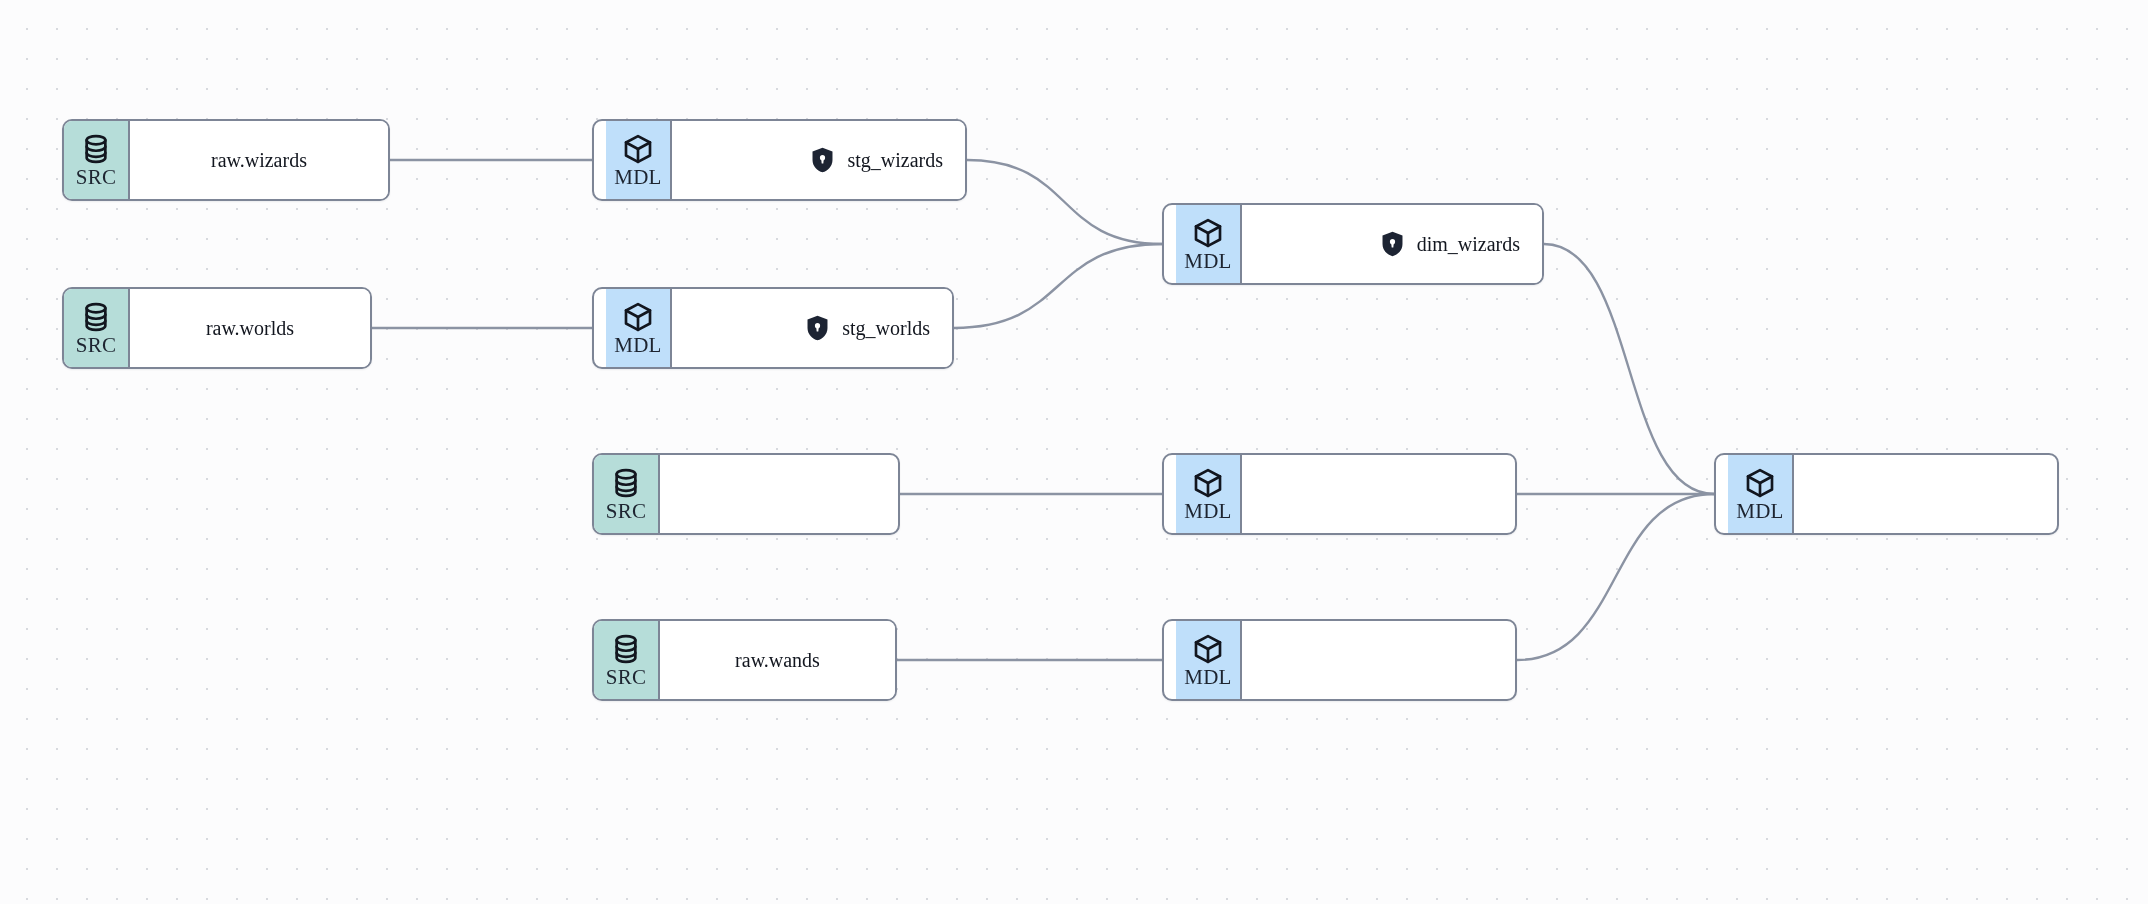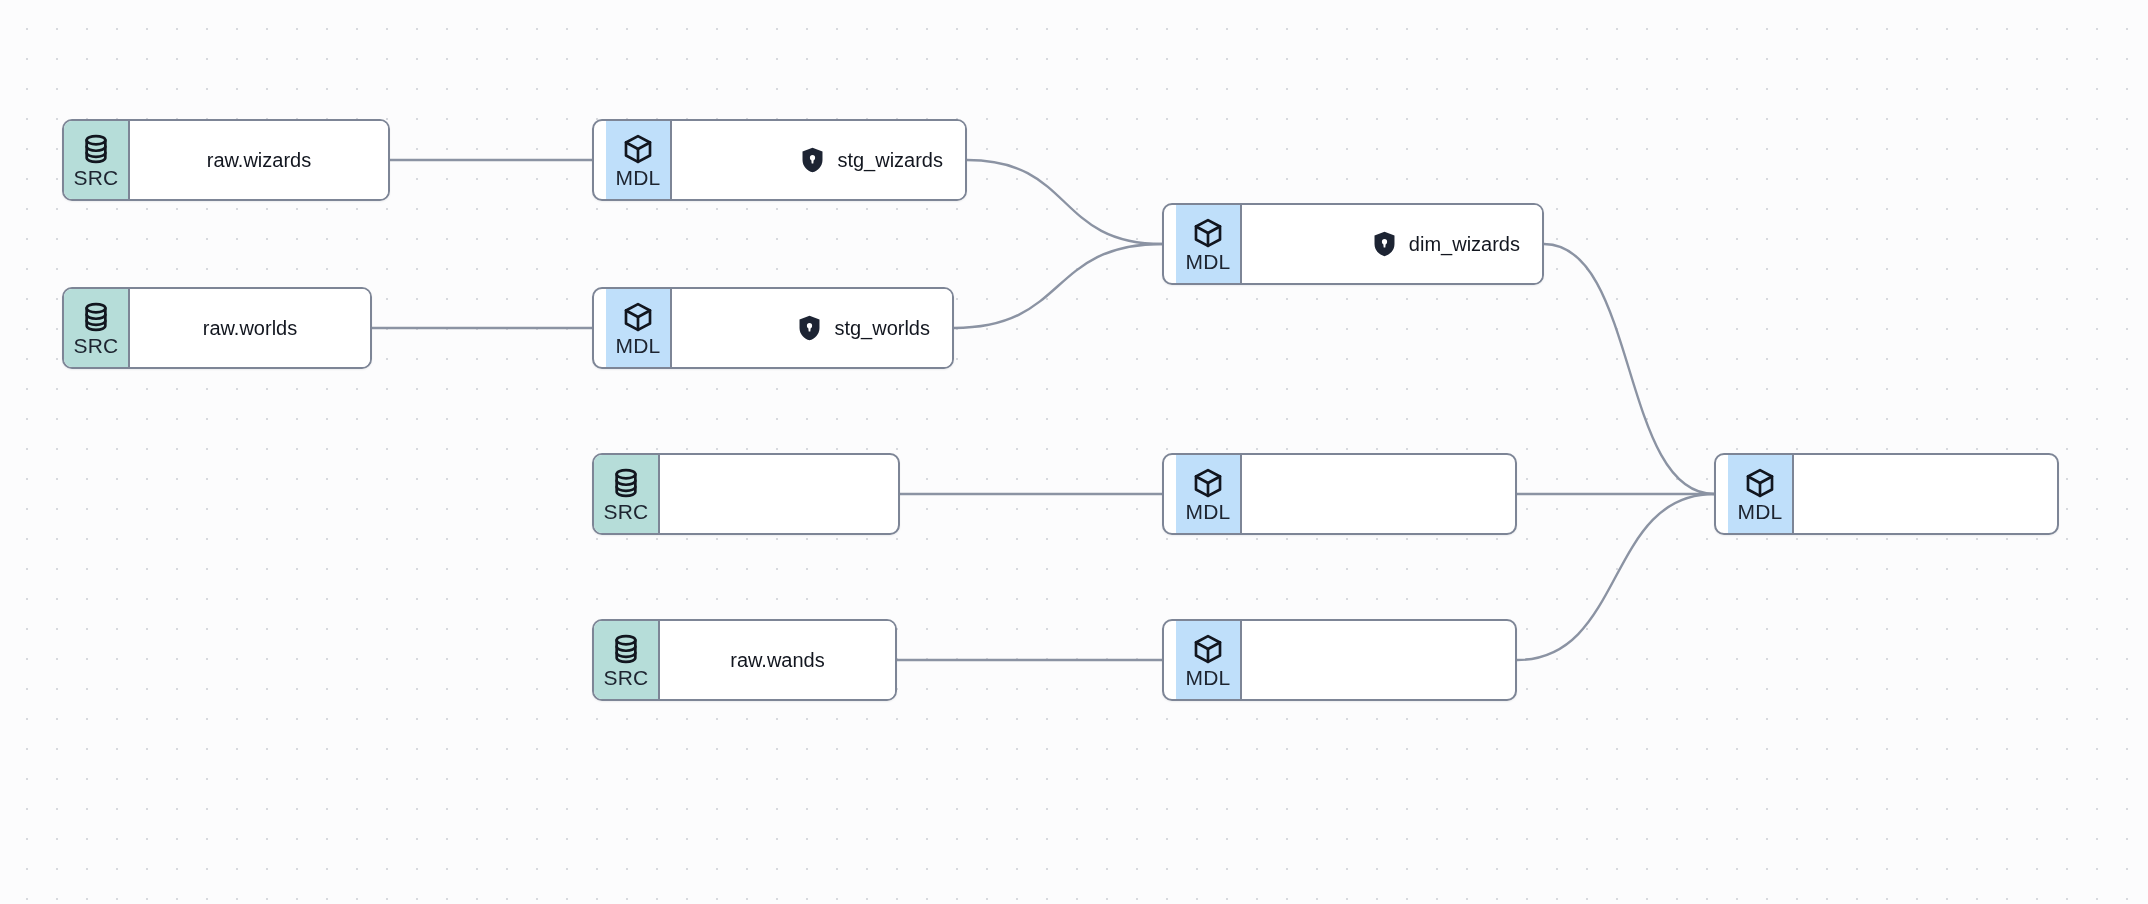--- a/index.html
+++ b/index.html
@@ -9,21 +9,21 @@
   }
   #canvas {
     position: relative;
     width: 2148px;
     height: 904px;
     background-color: #fcfcfd;
     background-image: radial-gradient(circle, #d7d9de 1.3px, transparent 1.4px);
     background-size: 30px 30px;
     background-position: 12px 14px;
     overflow: hidden;
-    font-family: Liberation Sans, sans-serif;
+    font-family: Liberation Serif, serif;
   }
   #edge-layer {
     position: absolute;
     left: 0; top: 0;
     width: 2148px;
     height: 904px;
     pointer-events: none;
   }
   .node {
     position: absolute;

